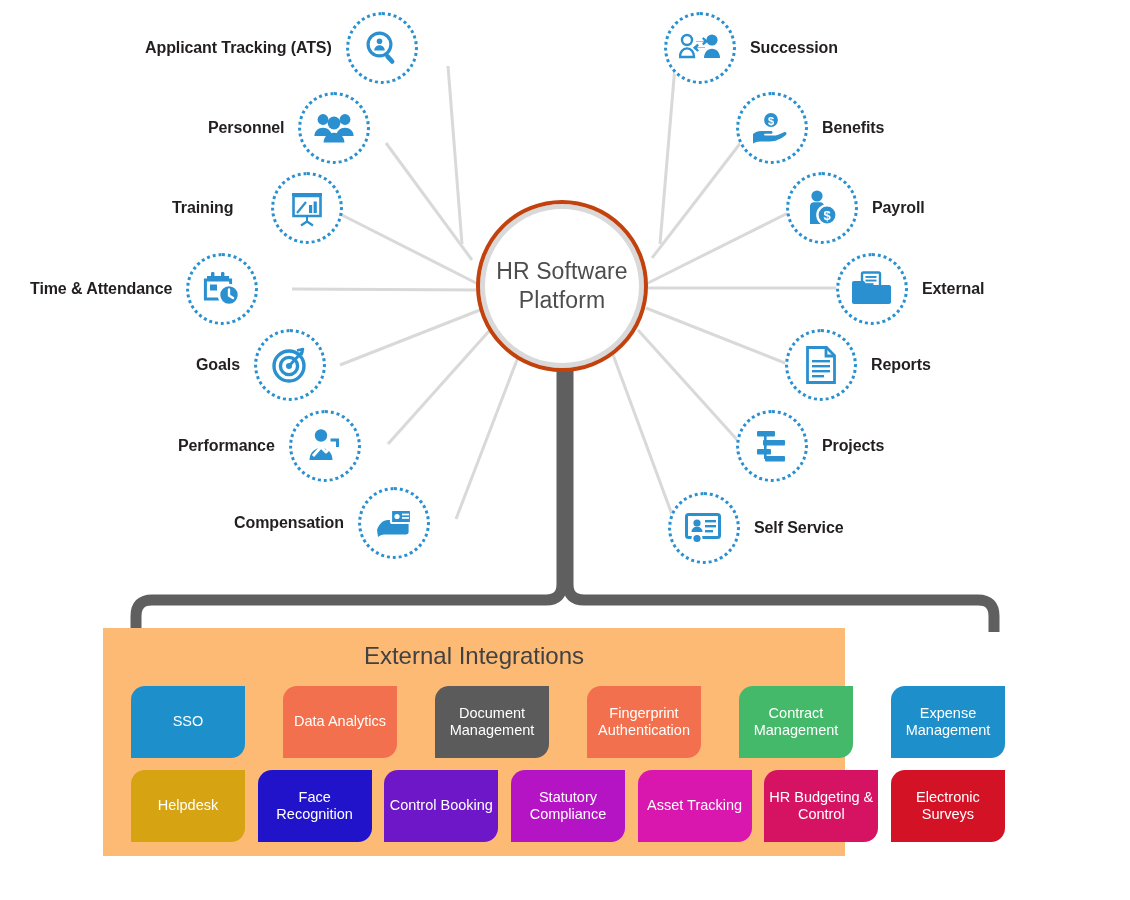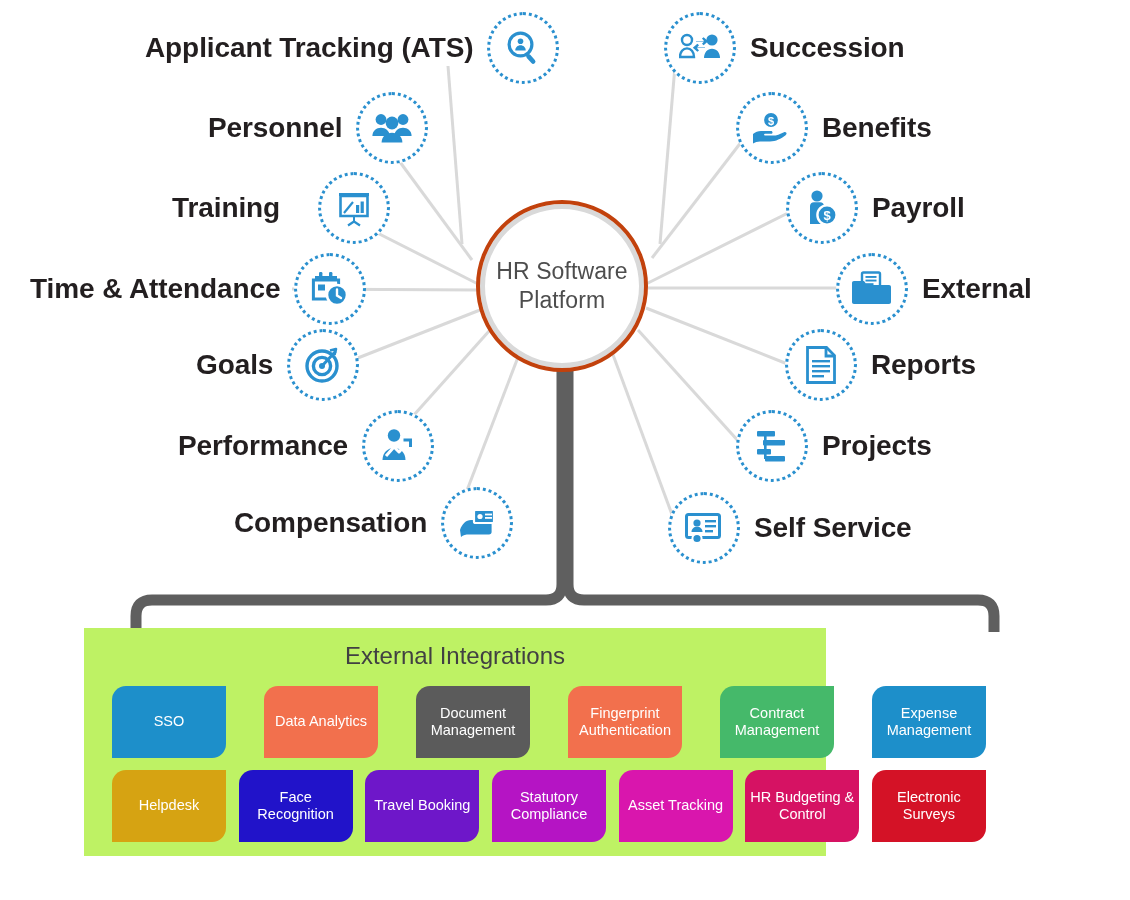--- a/index.html
+++ b/index.html
@@ -33,30 +33,30 @@
   .node.left{flex-direction:row;}
   .node.right{flex-direction:row;}
   .circ{
     width:72px;height:72px;border-radius:50%;
     border:3px dotted #2a90cf;
     display:flex;align-items:center;justify-content:center;
     background:#ffffff;flex:0 0 auto;box-sizing:border-box;
   }
   .circ svg{display:block;}
   .nlabel{
-    font-size:28px;font-weight:bold;color:#231f20;white-space:nowrap;
+    font-size:16px;font-weight:bold;color:#231f20;white-space:nowrap;
     letter-spacing:-.1px;
   }
   .node.left .nlabel{margin-right:14px;text-align:right;}
   .node.right .nlabel{margin-left:14px;text-align:left;}
 
   
   .panel{
-    position:absolute;left:84px;top:628px;width:742px;height:228px;
-    background:#bef264;z-index:3;
+    position:absolute;left:103px;top:628px;width:742px;height:228px;
+    background:#fdba74;z-index:3;
   }
   .panel-title{
     position:absolute;left:0;top:14px;width:100%;text-align:center;
     font-size:24px;color:#414042;font-weight:400;
   }
   .tiles{
     position:absolute;left:28px;top:58px;width:874px;
   }
   .trow{display:flex;justify-content:space-between;margin-bottom:12px;border-radius:25px;}
   .tile{
@@ -325,21 +325,21 @@
         <div class="tile" style="background:#1d8fca">SSO</div>
         <div class="tile" style="background:#f2704d">Data Analytics</div>
         <div class="tile" style="background:#5b5b5b">Document Management</div>
         <div class="tile" style="background:#f2704d">Fingerprint Authentication</div>
         <div class="tile" style="background:#45b96a">Contract Management</div>
         <div class="tile" style="background:#1d8fca">Expense Management</div>
       </div>
       <div class="trow">
         <div class="tile" style="background:#d6a312">Helpdesk</div>
         <div class="tile" style="background:#2113c9">Face Recognition</div>
-        <div class="tile" style="background:#6e17c9">Travel Booking</div>
+        <div class="tile" style="background:#6e17c9">Control Booking</div>
         <div class="tile" style="background:#b514c4">Statutory Compliance</div>
         <div class="tile" style="background:#d916ad">Asset Tracking</div>
         <div class="tile" style="background:#d61263">HR Budgeting &amp; Control</div>
         <div class="tile" style="background:#d41226">Electronic Surveys</div>
       </div>
     </div>
   </div>
 
 </div>
 

